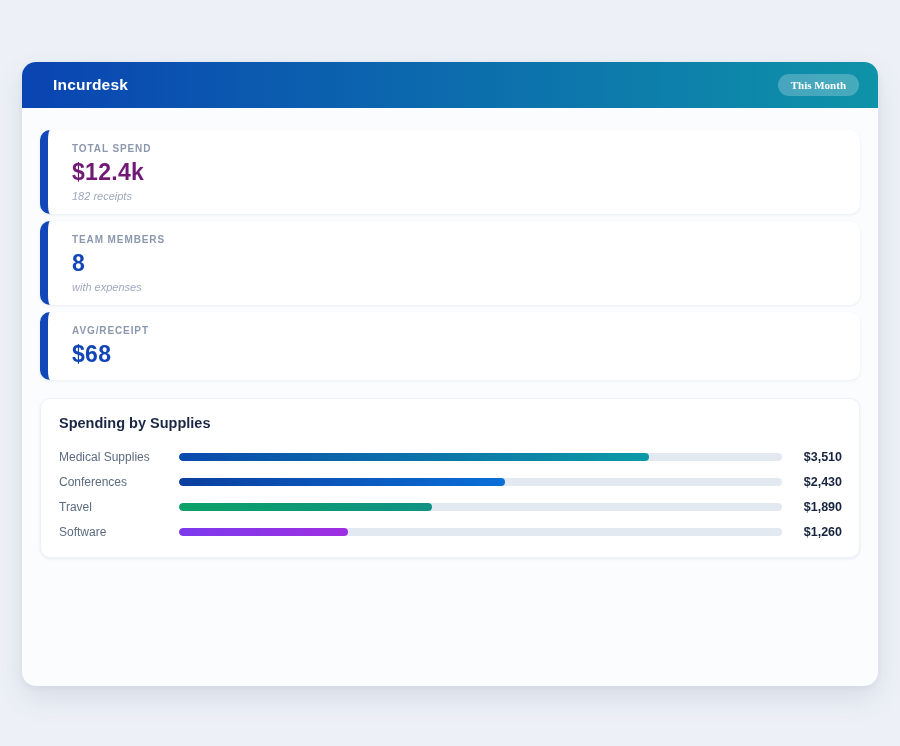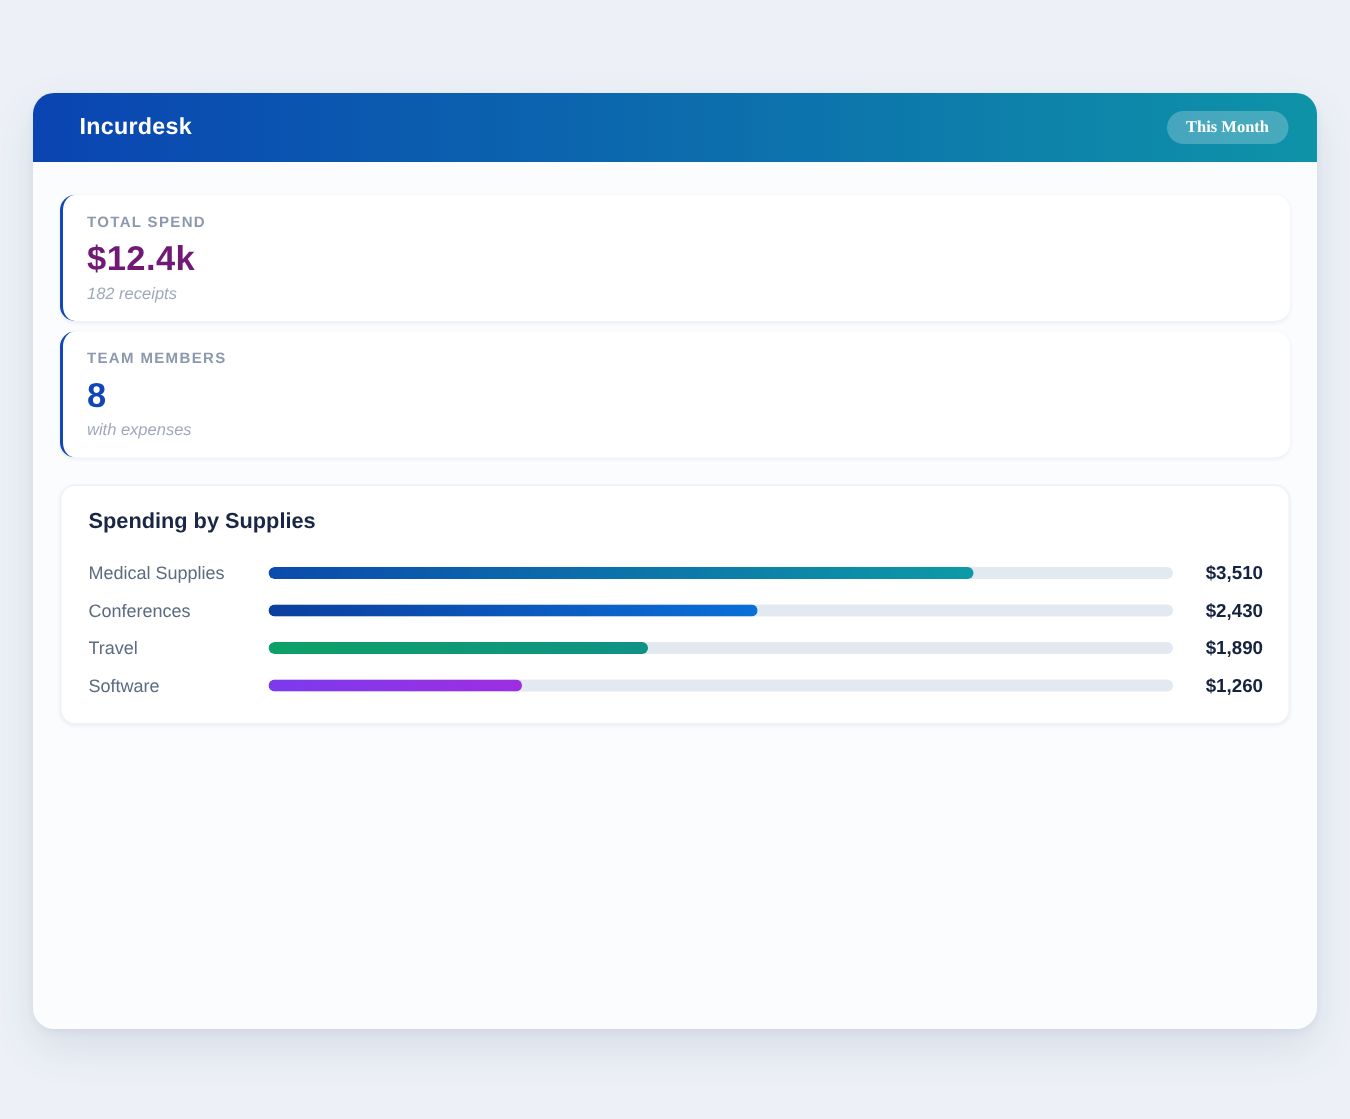--- a/index.html
+++ b/index.html
@@ -40,22 +40,22 @@
     padding: 5px 13px;
     border-radius: 999px;
     border: none;
     cursor: pointer;
     font-family: Liberation Serif, serif;
   }
   .app-body { padding: 22px 18px 24px 18px; }
   .stat-card {
     background: #ffffff;
     border-radius: 10px;
-    border-left: 2px solid #0f766e;
-    padding: 13px 18px 12px 16px;
+    border-left: 8px solid #0f766e;
+    padding: 13px 18px 12px 24px;
     margin-bottom: 7px;
     box-shadow: 0 1px 3px rgba(20,40,80,.07);
   }
   .stat-label {
     font-size: 10px;
     font-weight: bold;
     letter-spacing: .9px;
     color: #8b98ad;
     text-transform: uppercase;
   }
@@ -132,20 +132,25 @@
     <div class="stat-value" style="color: #701a75;">$12.4k</div>
     <div class="stat-sub">182 receipts</div>
   </div>
 
   <div class="stat-card" style="border-left-color: rgb(17, 71, 184);">
     <div class="stat-label">TEAM MEMBERS</div>
     <div class="stat-value" style="color: rgb(18, 69, 181);">8</div>
     <div class="stat-sub">with expenses</div>
   </div>
 
+  <div class="stat-card" style="border-left-color: rgb(17, 71, 184);">
+    <div class="stat-label">AVG/RECEIPT</div>
+    <div class="stat-value" style="color: rgb(18, 69, 181);">$68</div>
+
+  </div>
 
 </div>
     <div class="spend-card">
       <div class="spend-title">Spending by Supplies</div>
       <div id="rows-container">
   <div class="cat-row">
     <div class="cat-label">Medical Supplies</div>
     <div class="cat-track" style="background: rgb(227, 233, 241);">
       <div class="cat-fill" style="width: 78%; background: linear-gradient(90deg, rgb(11, 74, 173), rgb(13, 154, 166));"></div>
     </div>

